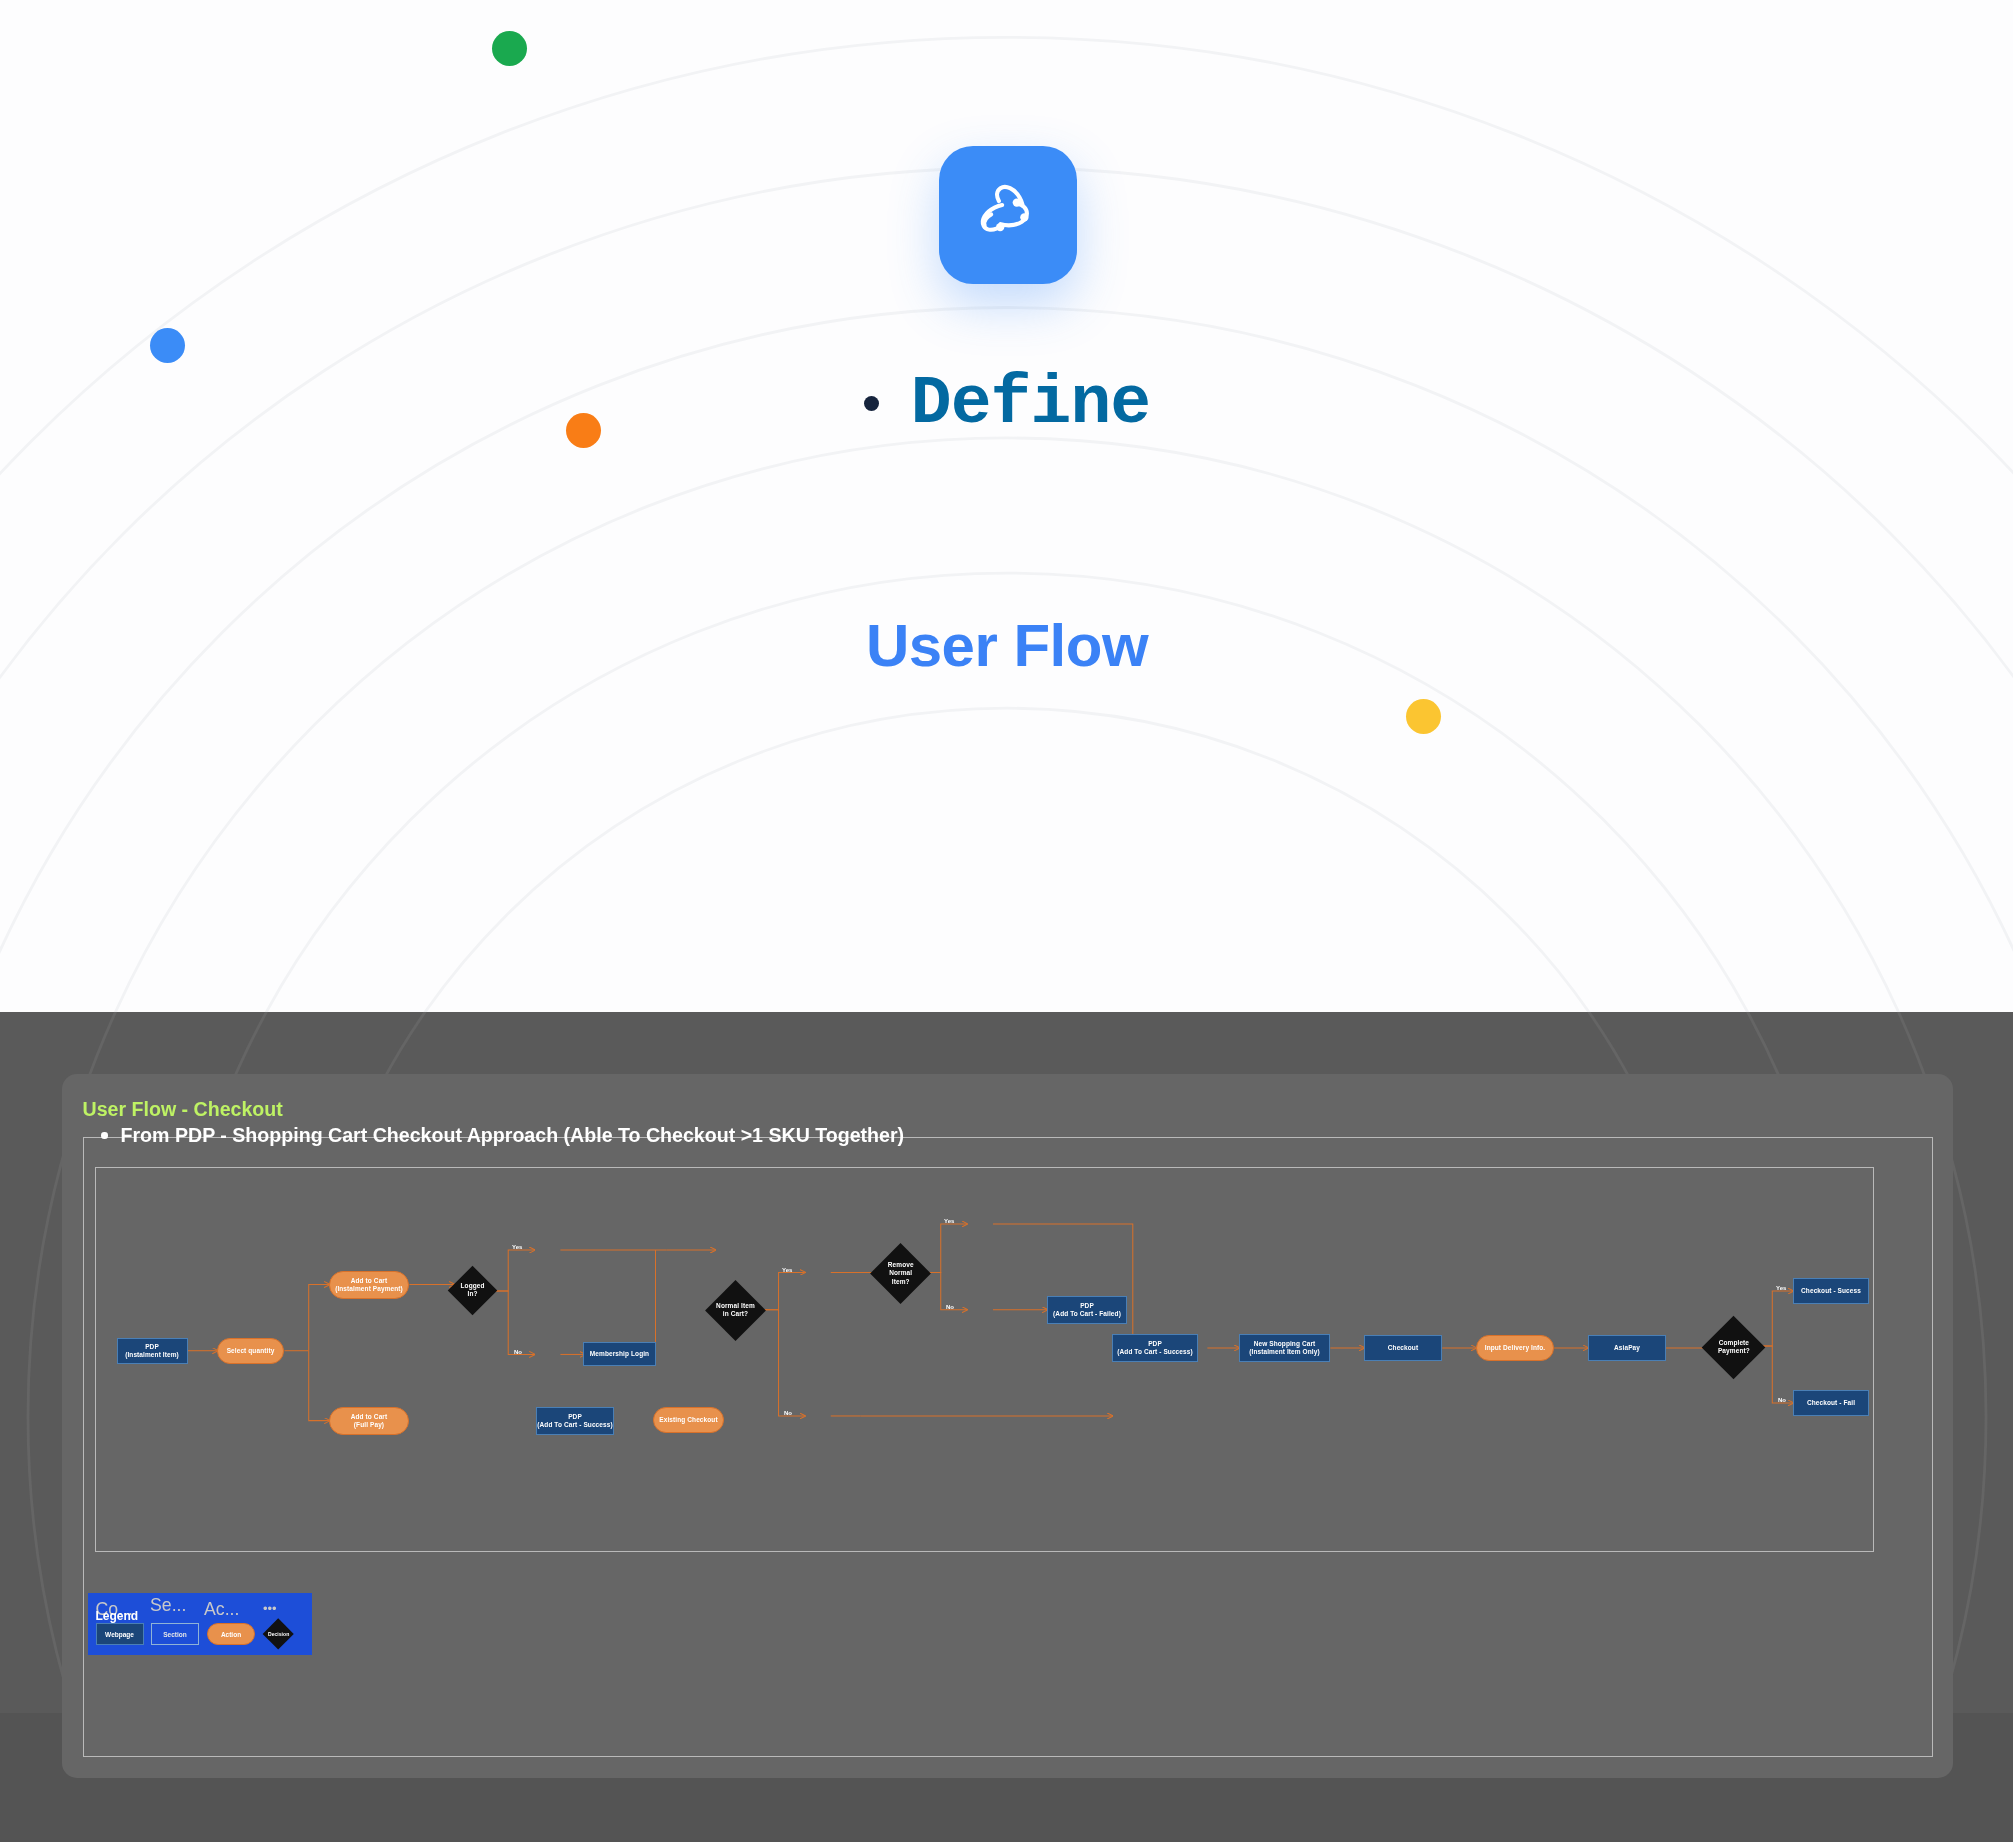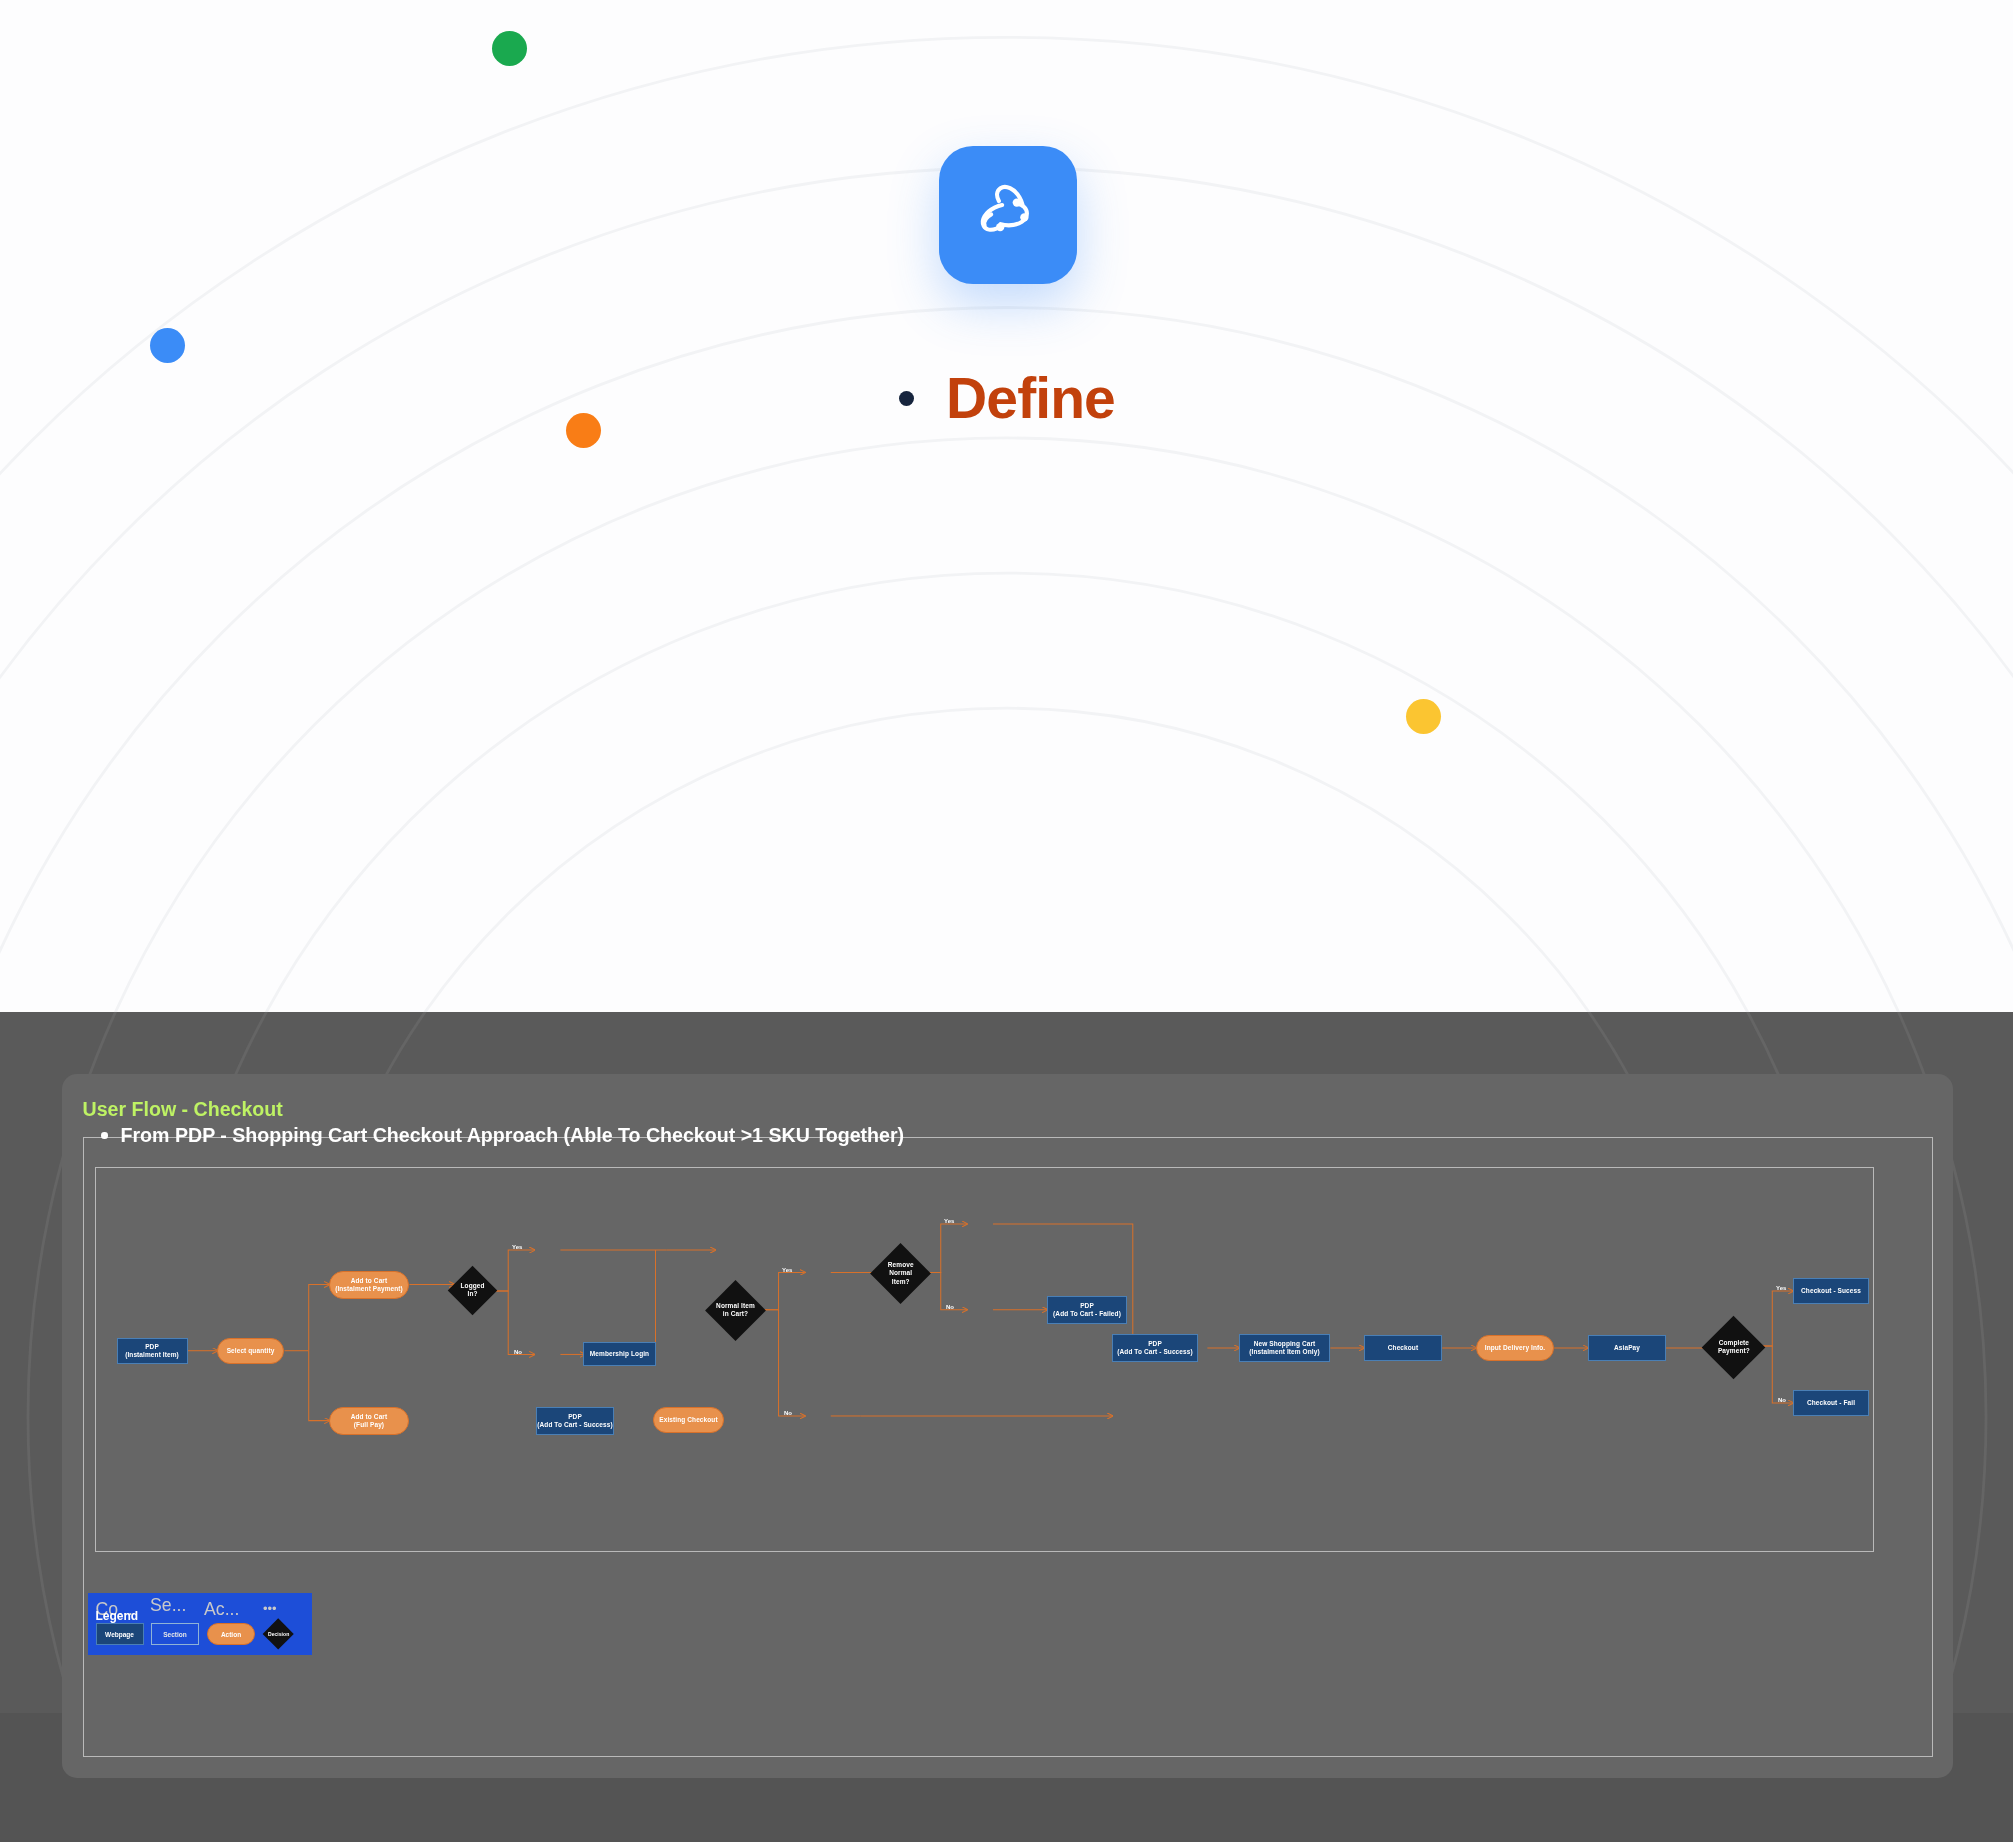--- a/index.html
+++ b/index.html
@@ -26,21 +26,21 @@
     box-shadow: 0 20.5px 50px rgba(59,140,247,0.30);
     display: flex; align-items: center; justify-content: center;
   }
 
   #define-row {
     position: absolute; left: 0; top: 365px; width: 2014px;
     display: flex; align-items: center; justify-content: center; gap: 32px;
   }
   #define-bullet { width: 15px; height: 15px; border-radius: 50%; background: #16243d; }
   #define-text {
-    font-size: 57px; font-weight: 700; color: #c2410c; letter-spacing: -0.9px;
+    font-size: 68px; font-weight: 700; color: #0369a1; letter-spacing: -0.9px; font-family: Liberation Mono, monospace;
   }
 
   #userflow-title {
     position: absolute; left: 0; top: 611px; width: 2014px; text-align: center;
     font-size: 60px; font-weight: 700; color: #3b82f6; letter-spacing: -0.5px;
   }
 
   #userflow-para {
     position: absolute; left: 200px; top: 750px; width: 1613px;
     text-align: center; font-size: 30px; line-height: 57px;
@@ -170,20 +170,21 @@
       <circle cx="25.6" cy="42.0" r="3.4" fill="#ffffff" stroke="none"></circle>
       <circle cx="45.4" cy="34.0" r="3.4" fill="#ffffff" stroke="none"></circle>
     </svg>
   </div>
 
   <div id="define-row">
     <span id="define-bullet"></span>
     <span id="define-text">Define</span>
   </div>
 
+  <h1 id="userflow-title">User Flow</h1>
 
 </section>
 
 <section id="dark-section">
   <svg id="dark-arcs" viewBox="0 0 2160 890" preserveAspectRatio="none">
     <g fill="none" stroke="#656565" stroke-width="3">
       <circle cx="1080" cy="434" r="1480"></circle>
       <circle cx="1080" cy="434" r="1340"></circle>
       <circle cx="1080" cy="434" r="1190"></circle>
       <circle cx="1080" cy="434" r="1050"></circle>

